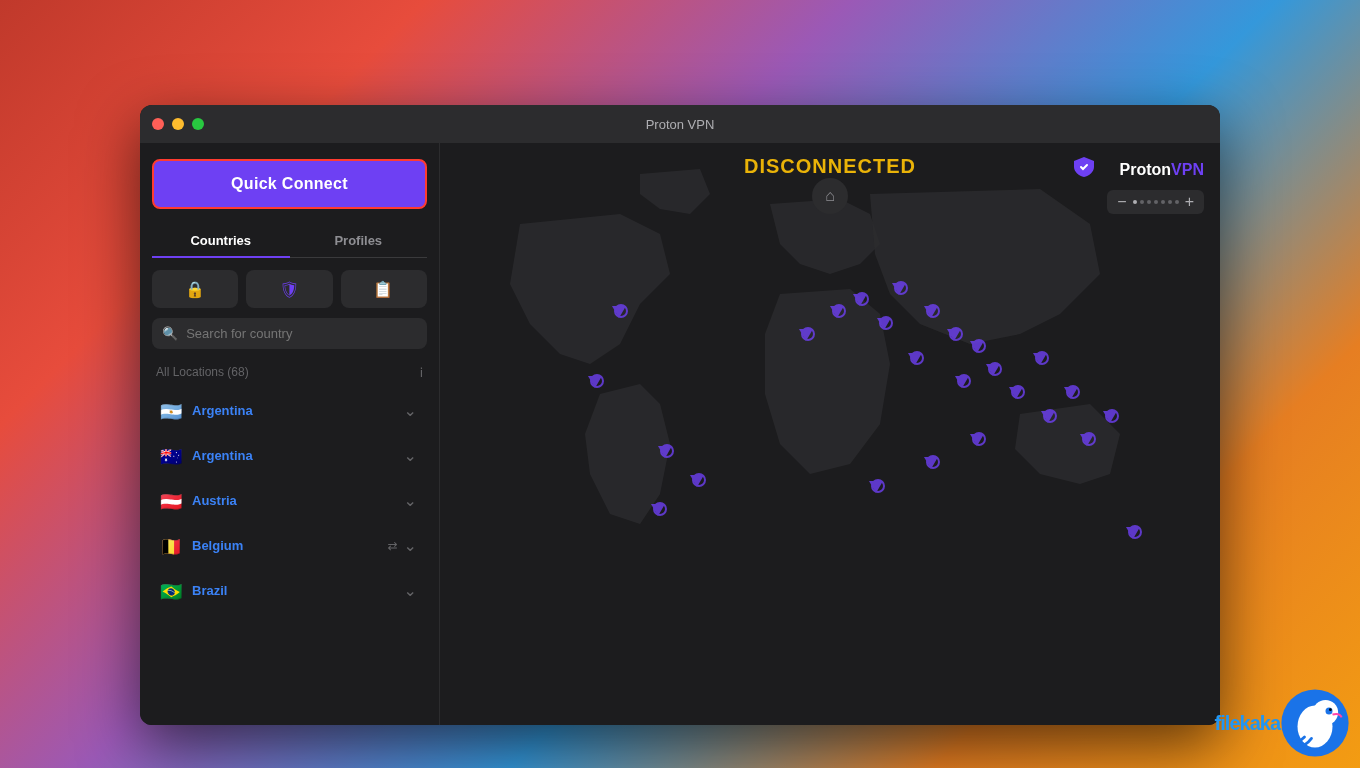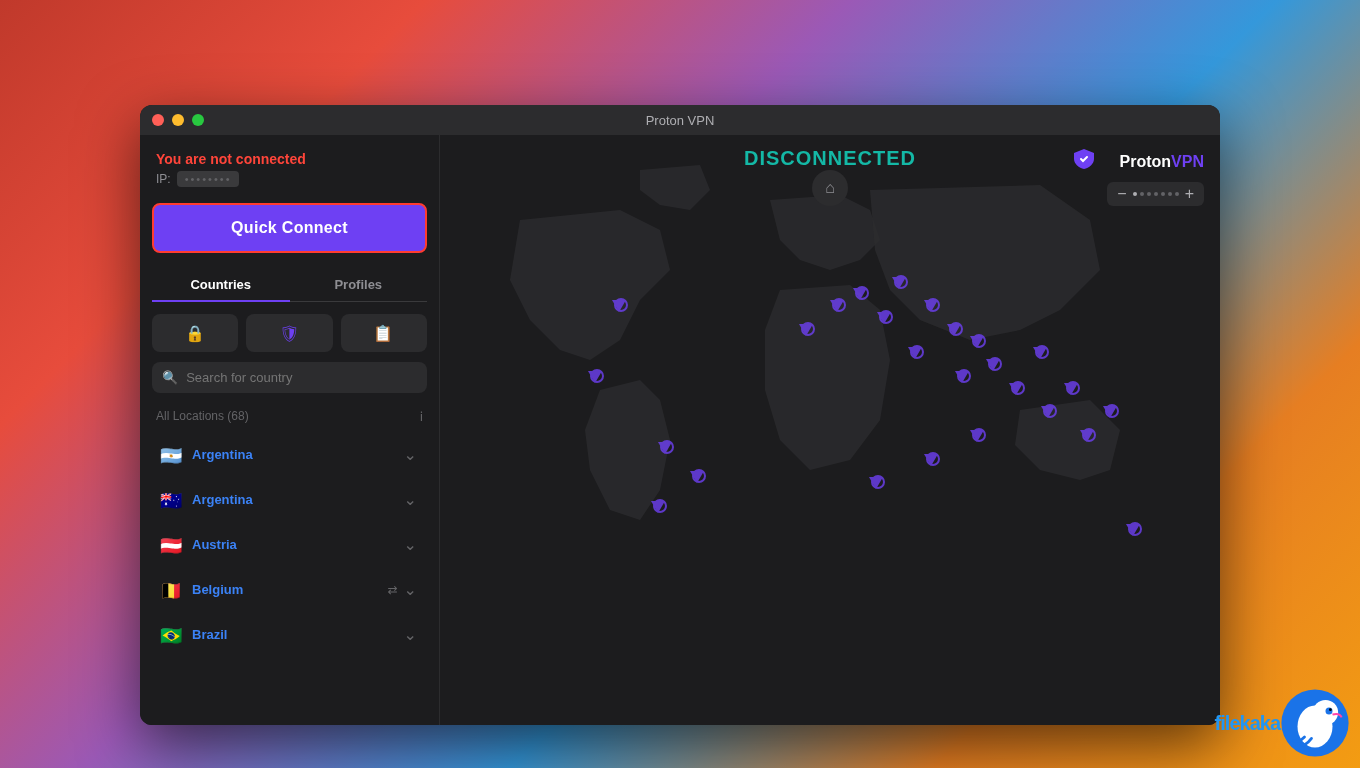--- a/index.html
+++ b/index.html
@@ -22,21 +22,21 @@
       border-radius: 12px;
       overflow: hidden;
       box-shadow: 0 20px 60px rgba(0,0,0,0.6);
       display: flex;
       flex-direction: column;
     }
 
     
     .title-bar {
       background: #2c2c2e;
-      height: 30px;
+      height: 38px;
       display: flex;
       align-items: center;
       padding: 8px 12px;
       position: relative;
       flex-shrink: 0;
     }
     .traffic-lights {
       display: flex;
       gap: 8px;
     }
@@ -260,21 +260,21 @@
       position: absolute;
       top: 12px;
       left: 0;
       right: 0;
       display: flex;
       flex-direction: column;
       align-items: center;
       z-index: 10;
     }
     .disconnected-label {
-      color: #14b8a6;
+      color: #eab308;
       font-size: 20px;
       font-weight: 700;
       letter-spacing: 1px;
     }
     .home-btn {
       width: 36px;
       height: 36px;
       background: #2c2c2e;
       border-radius: 50%;
       border: none;
@@ -406,27 +406,20 @@
       <div class="traffic-light tl-minimize"></div>
       <div class="traffic-light tl-maximize"></div>
     </div>
     <span class="title-bar-title">Proton VPN</span>
   </div>
 
   <div class="main-content">
 
     <div class="sidebar">
 
-      <div class="connection-status">
-        <div class="not-connected-text">You are not connected</div>
-        <div class="ip-row">
-          <span>IP:</span>
-          <span class="ip-value">••••••••</span>
-        </div>
-      </div>
 
       <button class="quick-connect-btn">Quick Connect</button>
 
       <div class="tabs">
         <div class="tab active">Countries</div>
         <div class="tab">Profiles</div>
       </div>
 
       <div class="filter-icons">
         <button class="filter-icon-btn">

